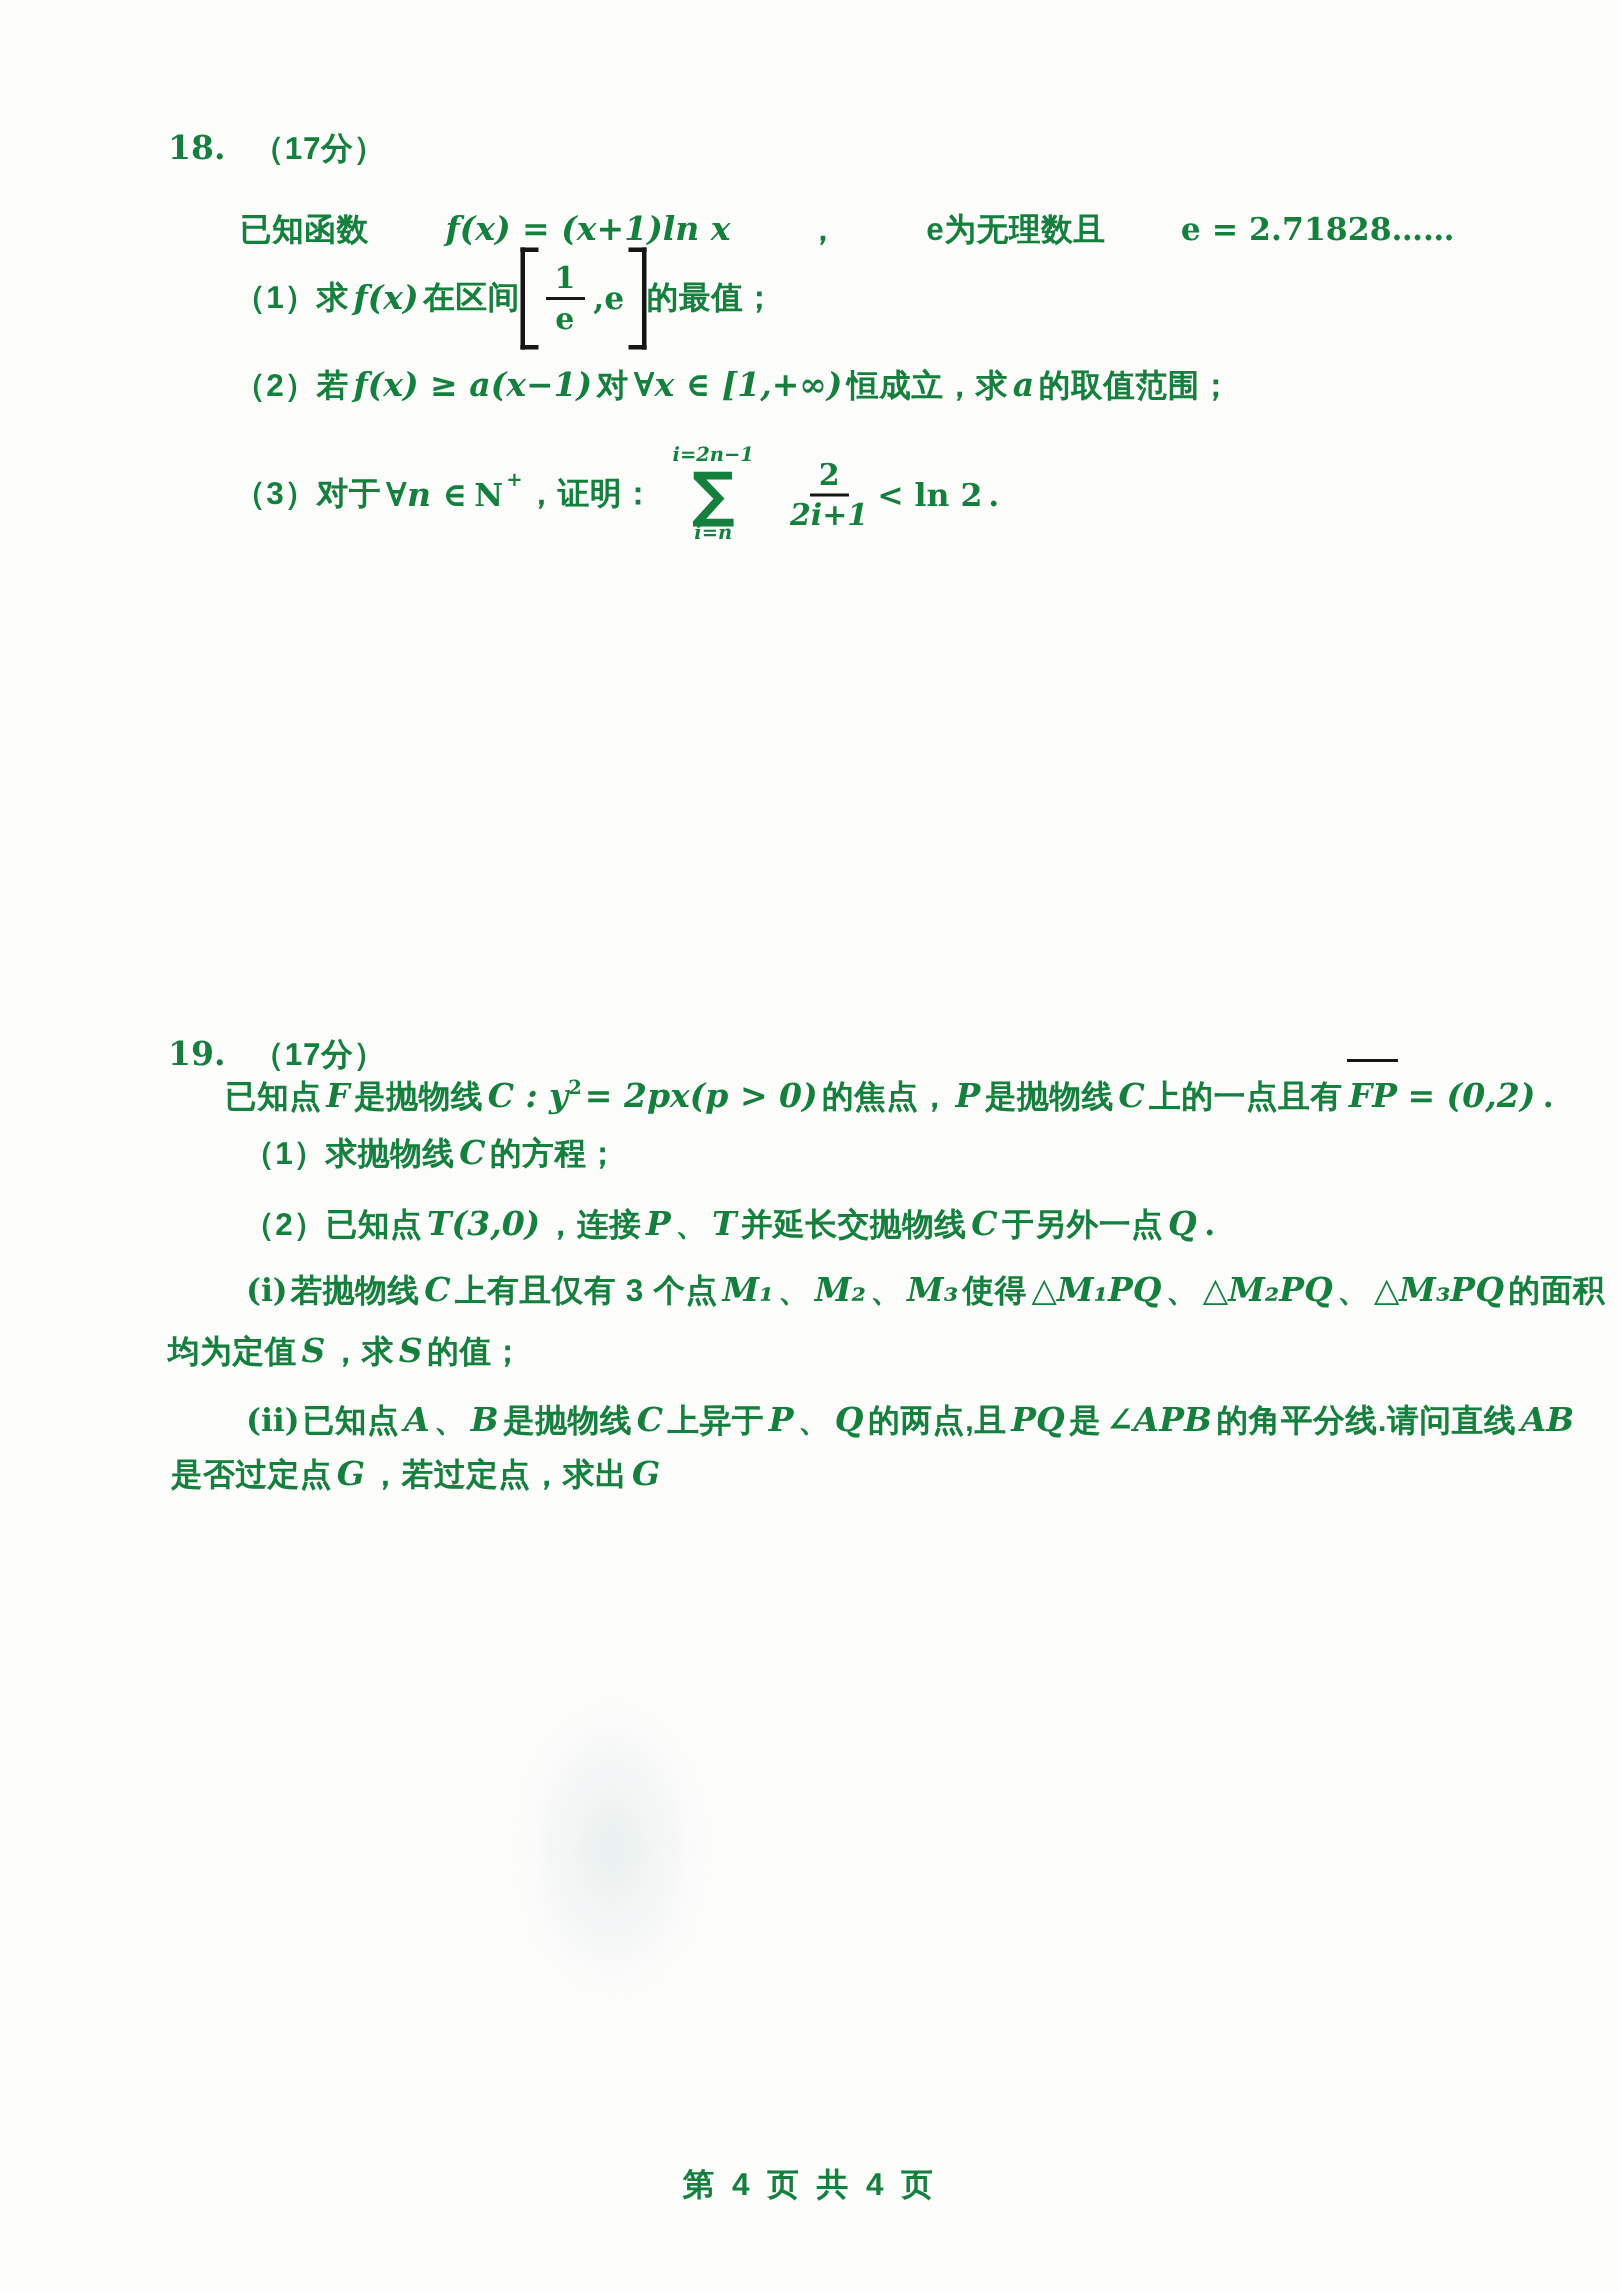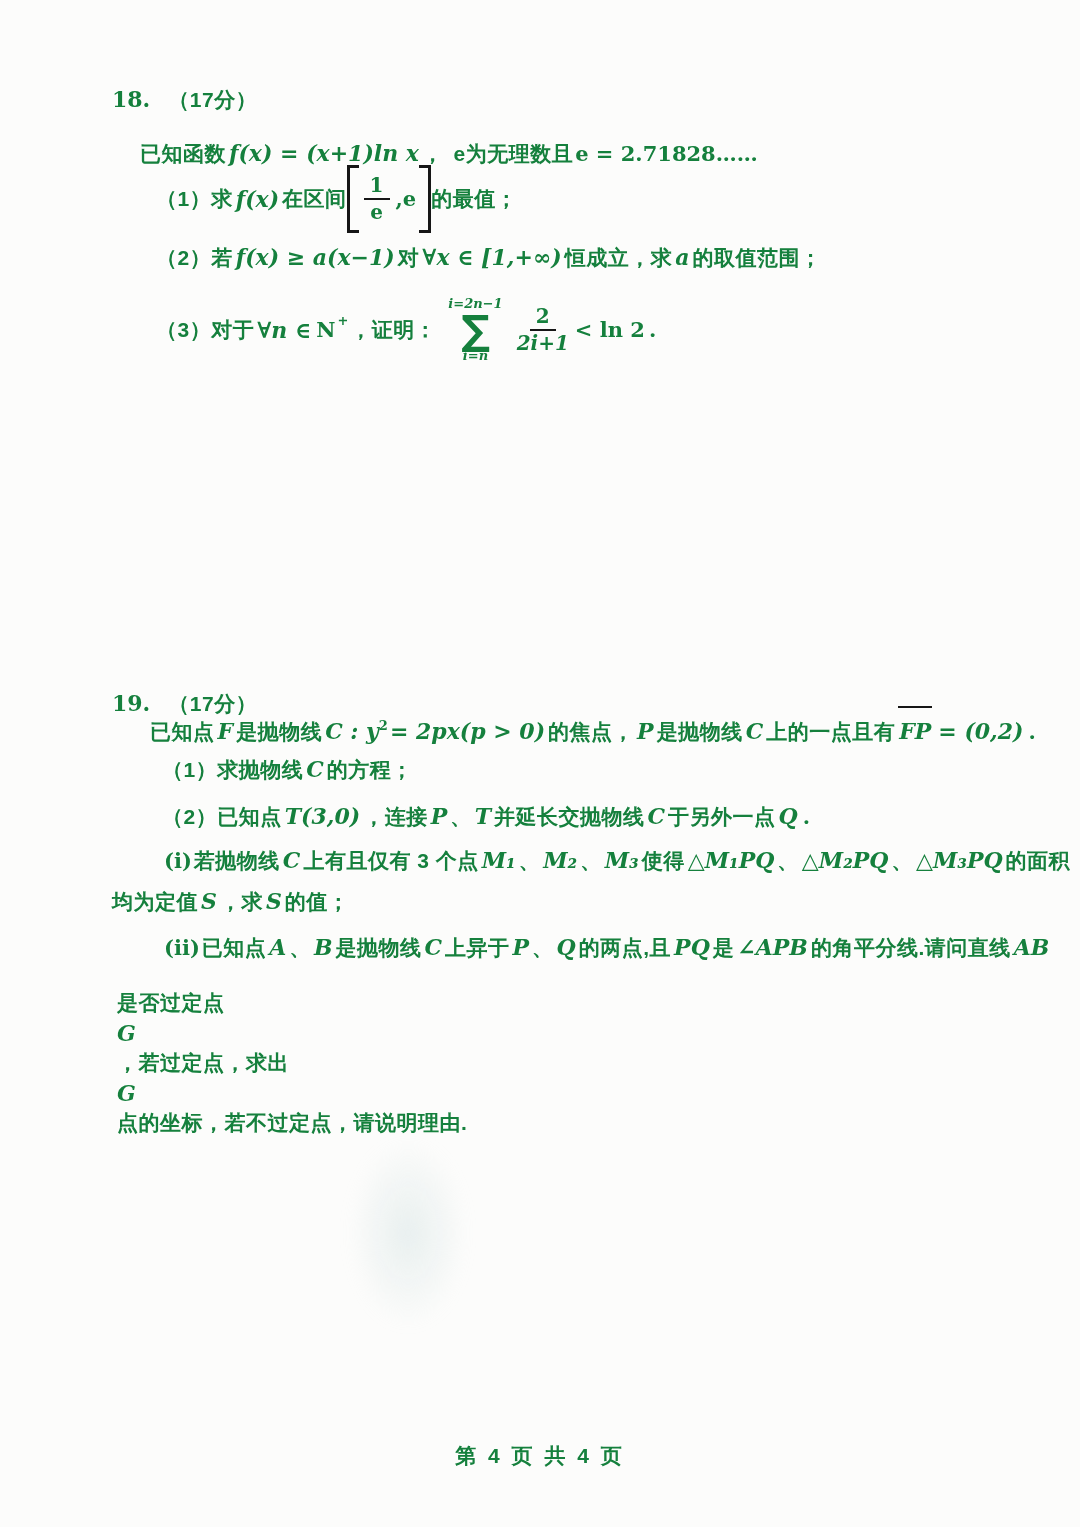--- a/index.html
+++ b/index.html
@@ -17,38 +17,38 @@
   .sup{font-family:"DejaVu Serif",serif;font-weight:600;font-size:13px;position:relative;top:-9px;margin-right:2px;}
   .vec{border-top:2px solid #161616;display:inline-block;line-height:1.15;margin:0 3px;padding:11px 1px;}
   .frac{display:inline-flex;flex-direction:column;align-items:center;margin:0 4px;line-height:1.15;}
   .frac .num{border-bottom:2px solid #161616;padding:0 6px 1px;}
   .frac .den{padding-top:1px;}
   .frn{font-family:"DejaVu Serif",serif;font-weight:600;font-size:20px;font-style:normal;}
   .fri{font-family:"DejaVu Serif",serif;font-weight:600;font-size:20px;font-style:italic;}
   .bracket{width:9px;height:62px;align-self:center;}
   .lb{border-left:3px solid #161616;border-top:3px solid #161616;border-bottom:3px solid #161616;margin-right:1px;}
   .rb{border-right:3px solid #161616;border-top:3px solid #161616;border-bottom:3px solid #161616;margin-left:1px;}
-  .bigop{display:inline-flex;flex-direction:column;align-items:center;line-height:1;margin:0 10px 0 12px;}
+  .bigop{display:inline-flex;flex-direction:column;align-items:center;line-height:1;margin:0 20px 0 12px;}
   .bigop .lim{font-family:"DejaVu Serif",serif;font-style:italic;font-weight:600;font-size:13px;line-height:1.1;}
   .bigop .sigma{font-family:"DejaVu Sans",sans-serif;font-weight:700;font-size:40px;line-height:.95;font-style:normal;}
   .footer{position:absolute;left:0;right:0;top:1442px;text-align:center;font-weight:700;font-size:21px;letter-spacing:3px;font-family:"Liberation Sans",sans-serif;}
   .smudge{position:absolute;left:348px;top:1138px;width:120px;height:190px;border-radius:50%;
     background:radial-gradient(ellipse,rgba(213,227,227,.5),rgba(255,255,255,0) 70%);filter:blur(7px);}
 </style>
 </head>
 <body>
 
 <div class="page">
 
   <div class="line" style="left:112px;top:84px;">
     <span class="qnum">18.</span>
     <span class="cn">（17分）</span>
   </div>
 
-  <div class="line" style="left:140px;top:121px;">
+  <div class="line" style="left:160px;top:121px;gap:48px;">
     <span class="cn">已知函数</span>
     <span class="m">f(x) = (x+1)ln x</span>
     <span class="cn">，</span>
     <span class="cn" style="margin-left:10px;margin-top:18px;">e为无理数且</span>
     <span class="mn">e = 2.71828……</span>
   </div>
 
   <div class="line vcenter" style="left:156px;top:162px;height:74px;">
     <span class="cn">（1）</span>
     <span class="cn">求</span>
@@ -179,25 +179,24 @@
     <span class="cn">、</span>
     <span class="m">Q</span>
     <span class="cn">的两点,且</span>
     <span class="m">PQ</span>
     <span class="cn">是</span>
     <span class="m">∠APB</span>
     <span class="cn">的角平分线.请问直线</span>
     <span class="m">AB</span>
   </div>
 
-  <div class="line" style="left:114px;top:988px;flex-direction:column;">
+  <div class="line" style="left:114px;top:968px;">
     <span class="cn">是否过定点</span>
     <span class="m">G</span>
     <span class="cn">，若过定点，求出</span>
     <span class="m">G</span>
-    <span class="cn">点的坐标，若不过定点，请说明理由.</span>
   </div>
 
   <div class="smudge"></div>
 
   <div class="footer">第 4 页 共 4 页</div>
 
 </div>
 
 </body></html>

